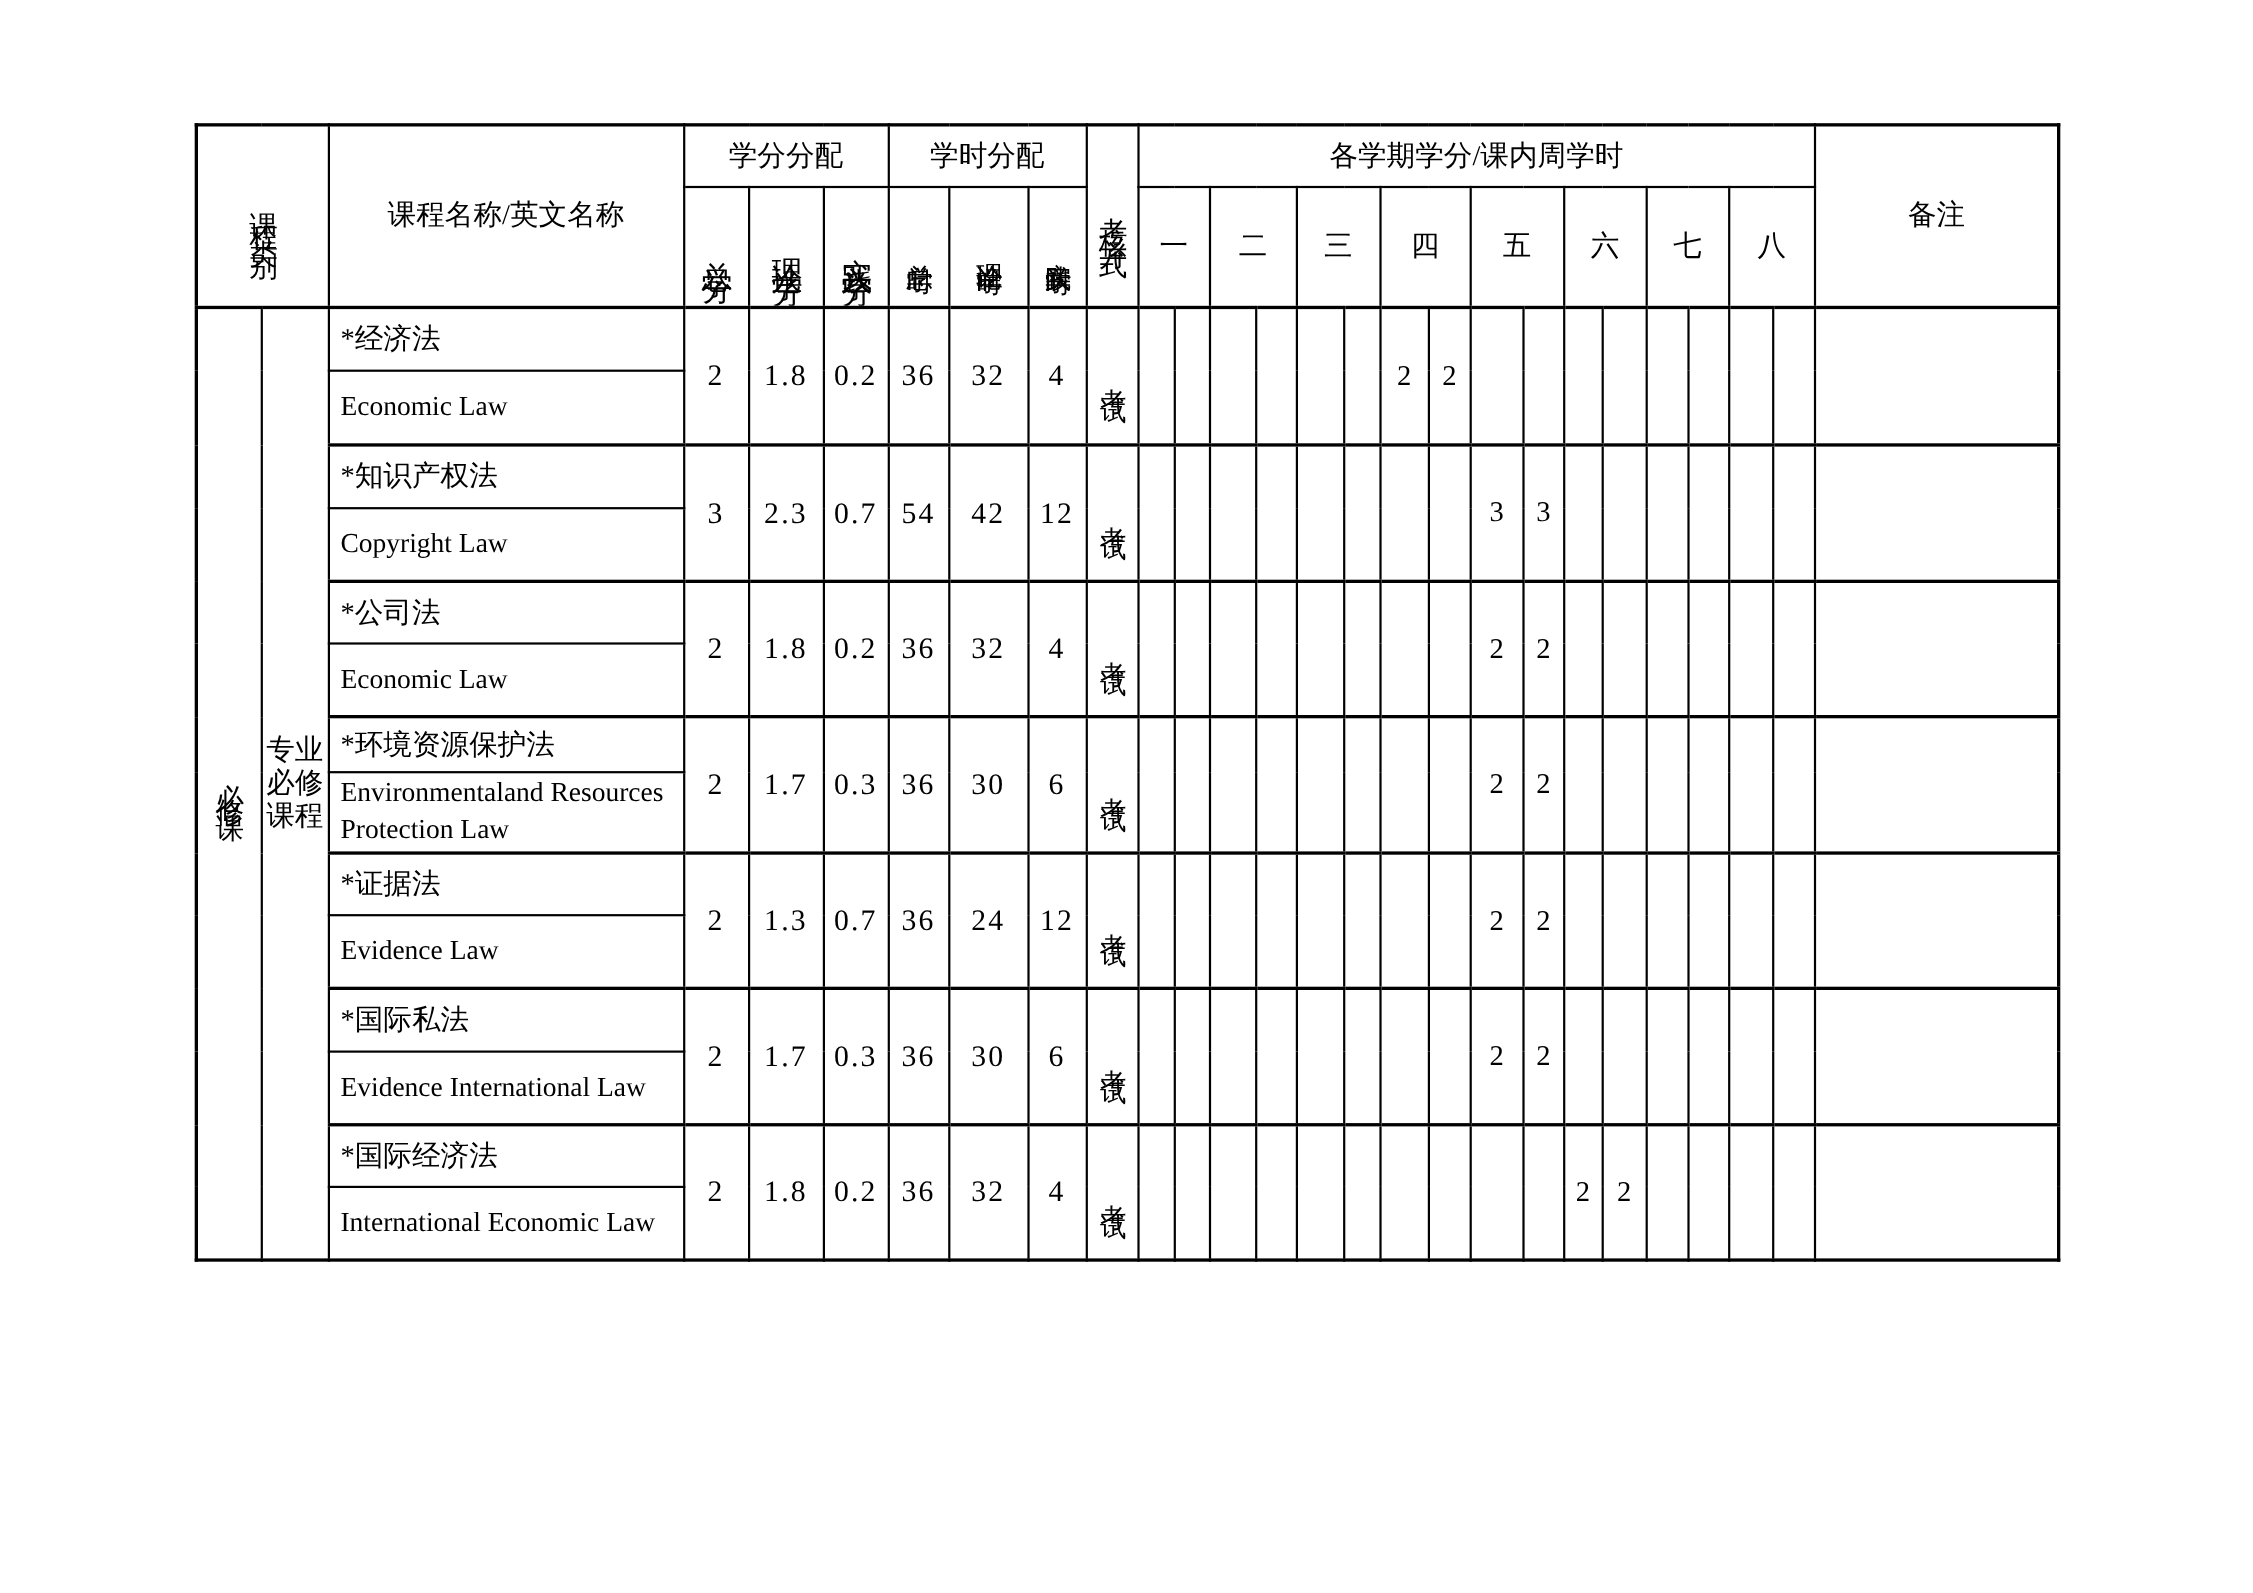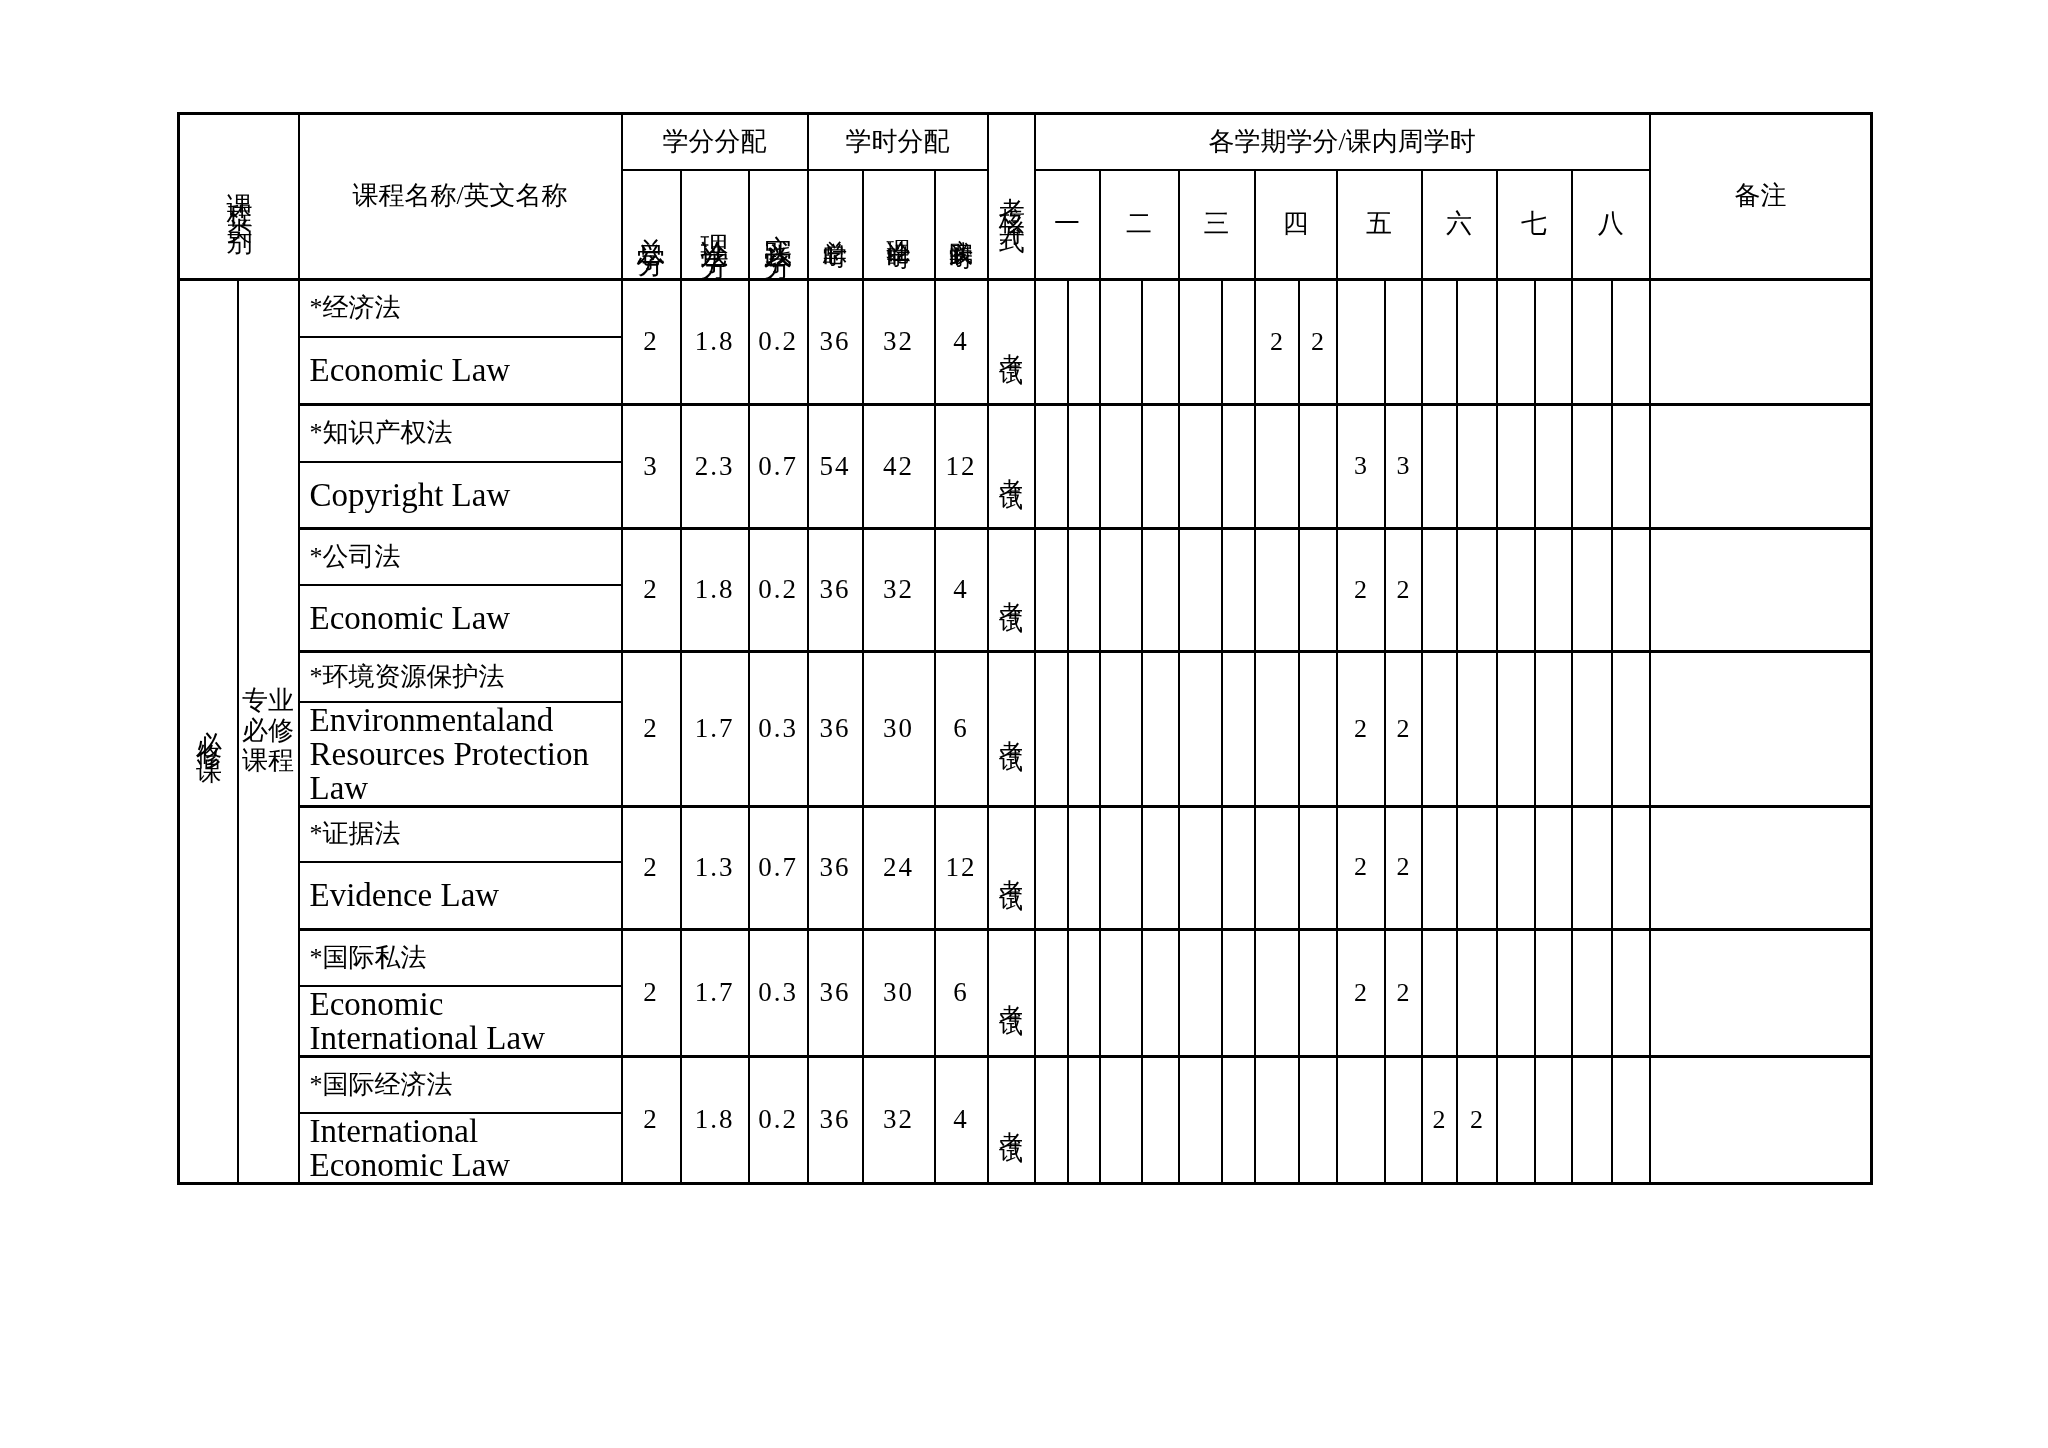--- a/index.html
+++ b/index.html
@@ -13,21 +13,21 @@
   .vlabel{writing-mode:vertical-rl;text-orientation:upright;display:inline-block;vertical-align:middle;}
   .cat-label{height:150px;font-size:26px;letter-spacing:12px;}
   .cat1-label{height:140px;font-size:26px;letter-spacing:14px;}
   .cat2-label{display:inline-block;width:54px;font-size:26px;line-height:30px;text-align:center;}
   .credit-label{height:100px;font-size:28px;letter-spacing:6px;}
   .hour-label{height:104px;font-size:24px;letter-spacing:2px;}
   .assess-label{height:150px;font-size:26px;letter-spacing:10px;}
   .exam-label{height:68px;font-size:24px;letter-spacing:8px;}
   .name-cell{text-align:left;padding-left:10px;padding-right:4px;}
   .name-cell.cn{font-size:26px;}
-  .name-cell.en{font-size:33px;line-height:34px;}
+  .name-cell.en{font-size:25px;line-height:34px;}
   .num{font-size:27px;letter-spacing:2px;}
   .sem{font-size:26px;}
   .hdr{font-size:26px;}
 </style>
 </head>
 <body>
 
 <div class="page">
   <table id="tbl">
     <colgroup id="cols">
@@ -258,21 +258,21 @@
           <td rowspan="2" class="sem">2</td>
           <td rowspan="2" class="sem"></td>
           <td rowspan="2" class="sem"></td>
           <td rowspan="2" class="sem"></td>
           <td rowspan="2" class="sem"></td>
           <td rowspan="2" class="sem"></td>
           <td rowspan="2" class="sem"></td>
           <td rowspan="2"></td>
         </tr>
         <tr style="height: 67px;">
-          <td class="name-cell en">Economic International Law</td>
+          <td class="name-cell en">Evidence International Law</td>
         </tr>
         <tr class="pair-start" style="height: 56px;">
           <td class="name-cell cn">*国际经济法</td>
           <td rowspan="2" class="num">2</td>
           <td rowspan="2" class="num">1.8</td>
           <td rowspan="2" class="num">0.2</td>
           <td rowspan="2" class="num">36</td>
           <td rowspan="2" class="num">32</td>
           <td rowspan="2" class="num">4</td>
           <td rowspan="2"><div class="vlabel exam-label">考试</div></td>

